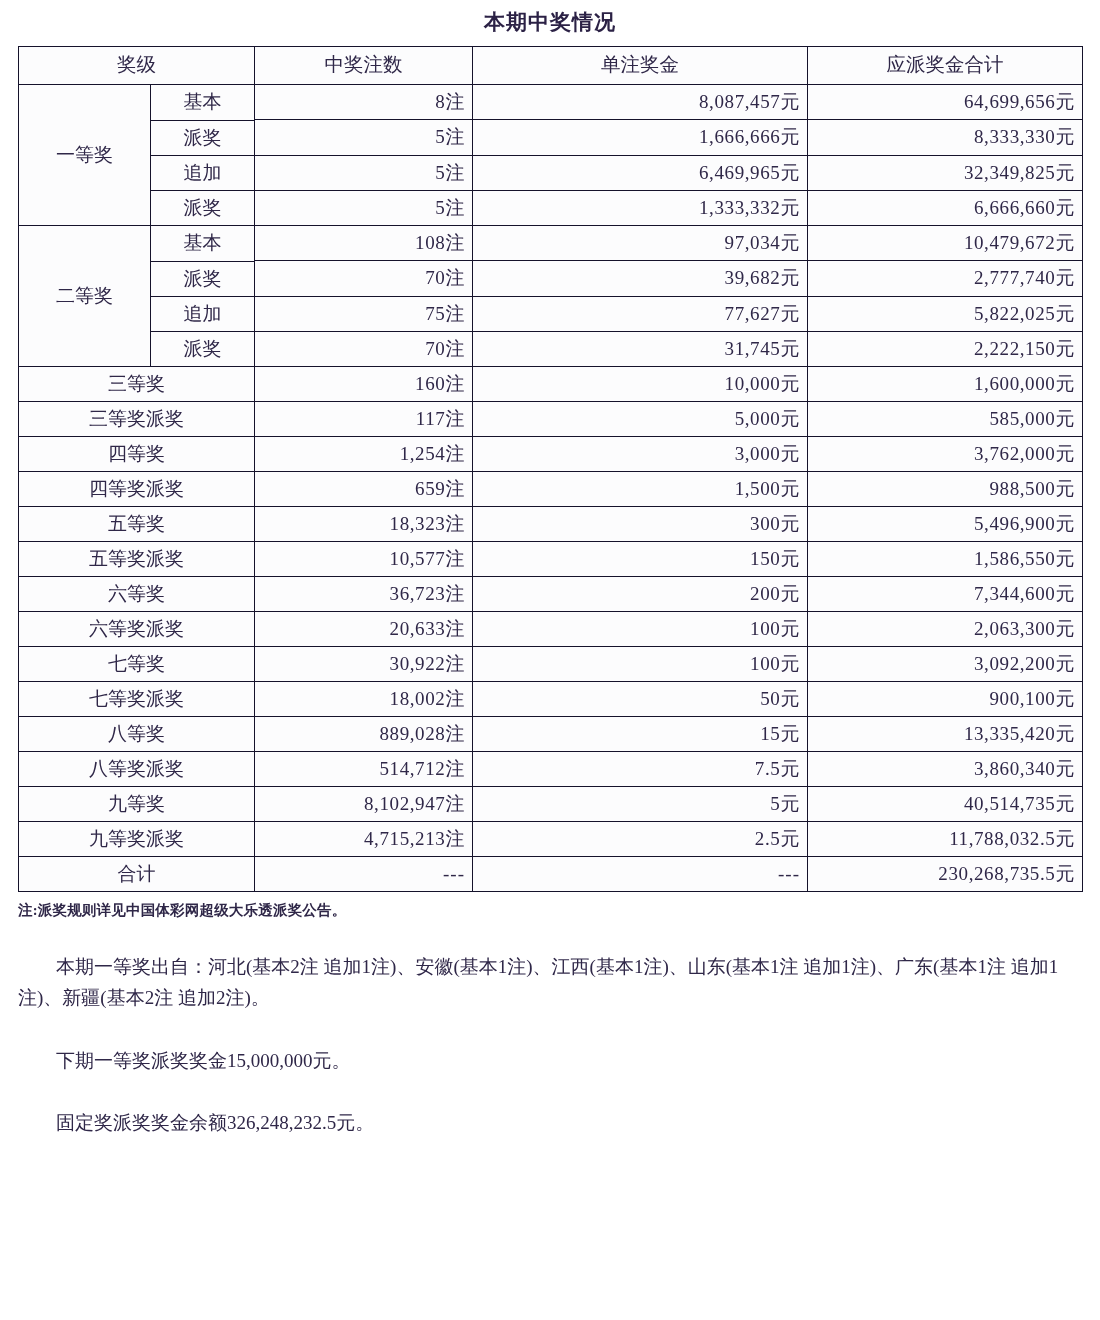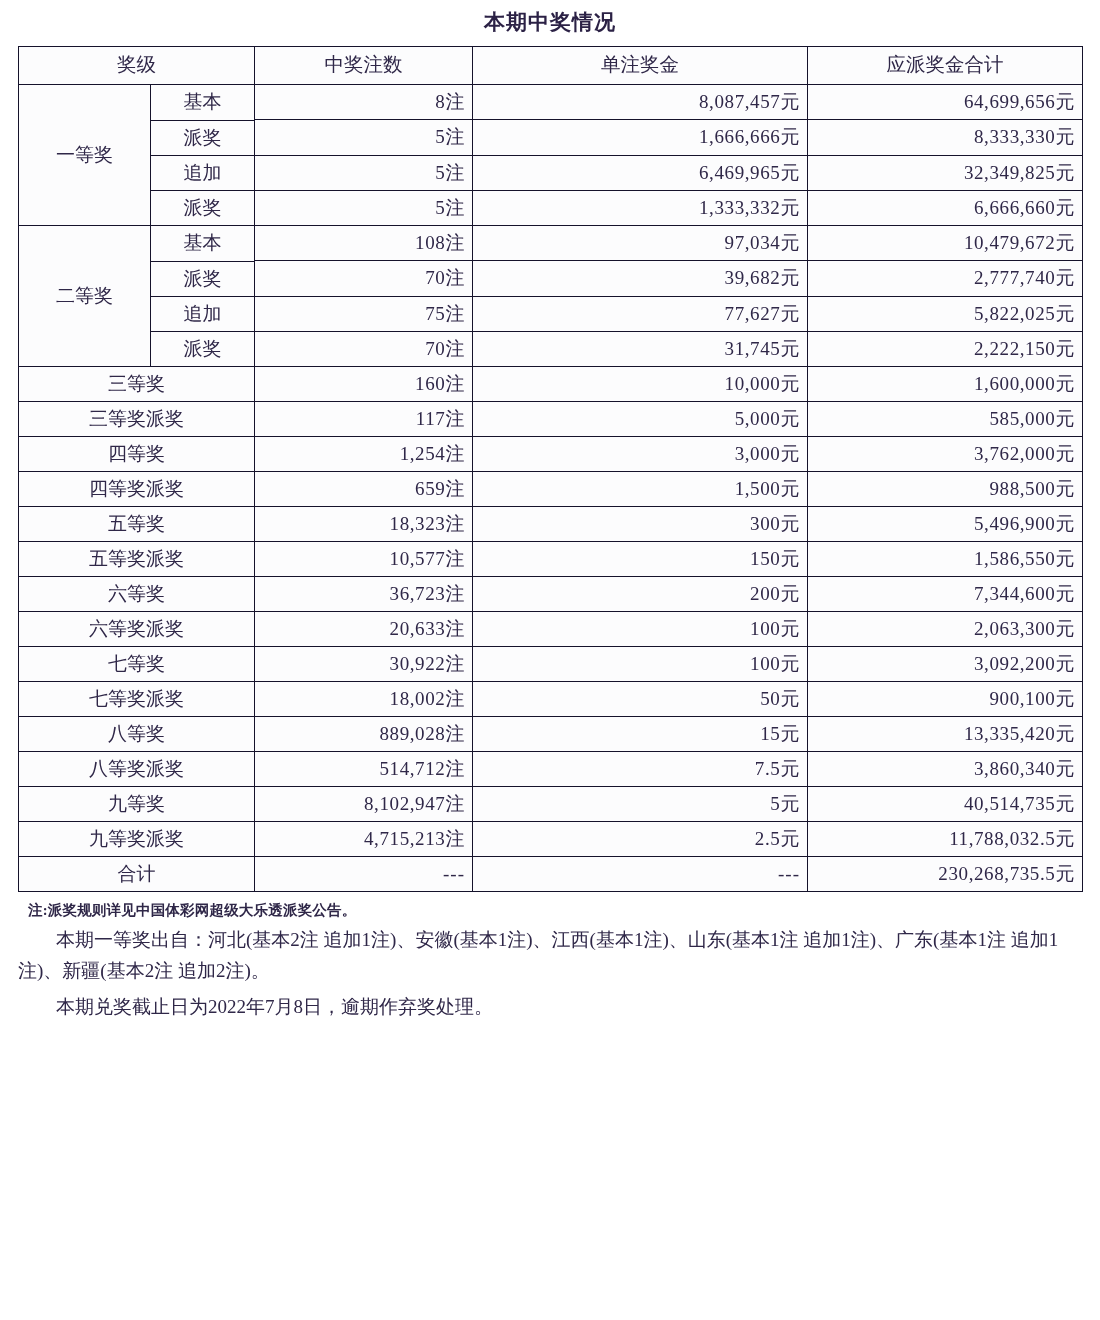--- a/index.html
+++ b/index.html
@@ -79,24 +79,24 @@
   }
   .notes {
     margin: 9px 18px 0 18px;
     font-size: 19px;
     color: #2f2748;
   }
   .note-small {
     font-size: 14.5px;
     font-weight: bold;
     letter-spacing: 0.2px;
-    margin: 6px 0 0 10px;
+    margin: 6px 0 0 0;
   }
   .para {
-    margin-top: 5px;
+    margin-top: 32px;
     line-height: 1.62;
     text-indent: 2em;
   }
 </style>
 </head>
 <body>
 
 <div class="page">
 
   <div class="title">本期中奖情况</div>
@@ -305,16 +305,17 @@
         <td class="dash">---</td>
         <td class="num">230,268,735.5元</td>
       </tr>
 
     </tbody>
   </table>
 
   <div class="notes">
     <div class="note-small">注:派奖规则详见中国体彩网超级大乐透派奖公告。</div>
     <div class="para">本期一等奖出自：河北(基本2注 追加1注)、安徽(基本1注)、江西(基本1注)、山东(基本1注 追加1注)、广东(基本1注 追加1注)、新疆(基本2注 追加2注)。</div>
-    <div class="para">本期兑奖截止日为2022年7月8日，逾期作弃奖处理。</div>
+    <div class="para">下期一等奖派奖奖金15,000,000元。</div>
+    <div class="para">固定奖派奖奖金余额326,248,232.5元。</div>
   </div>
 
 </div>
 
 </body></html>

